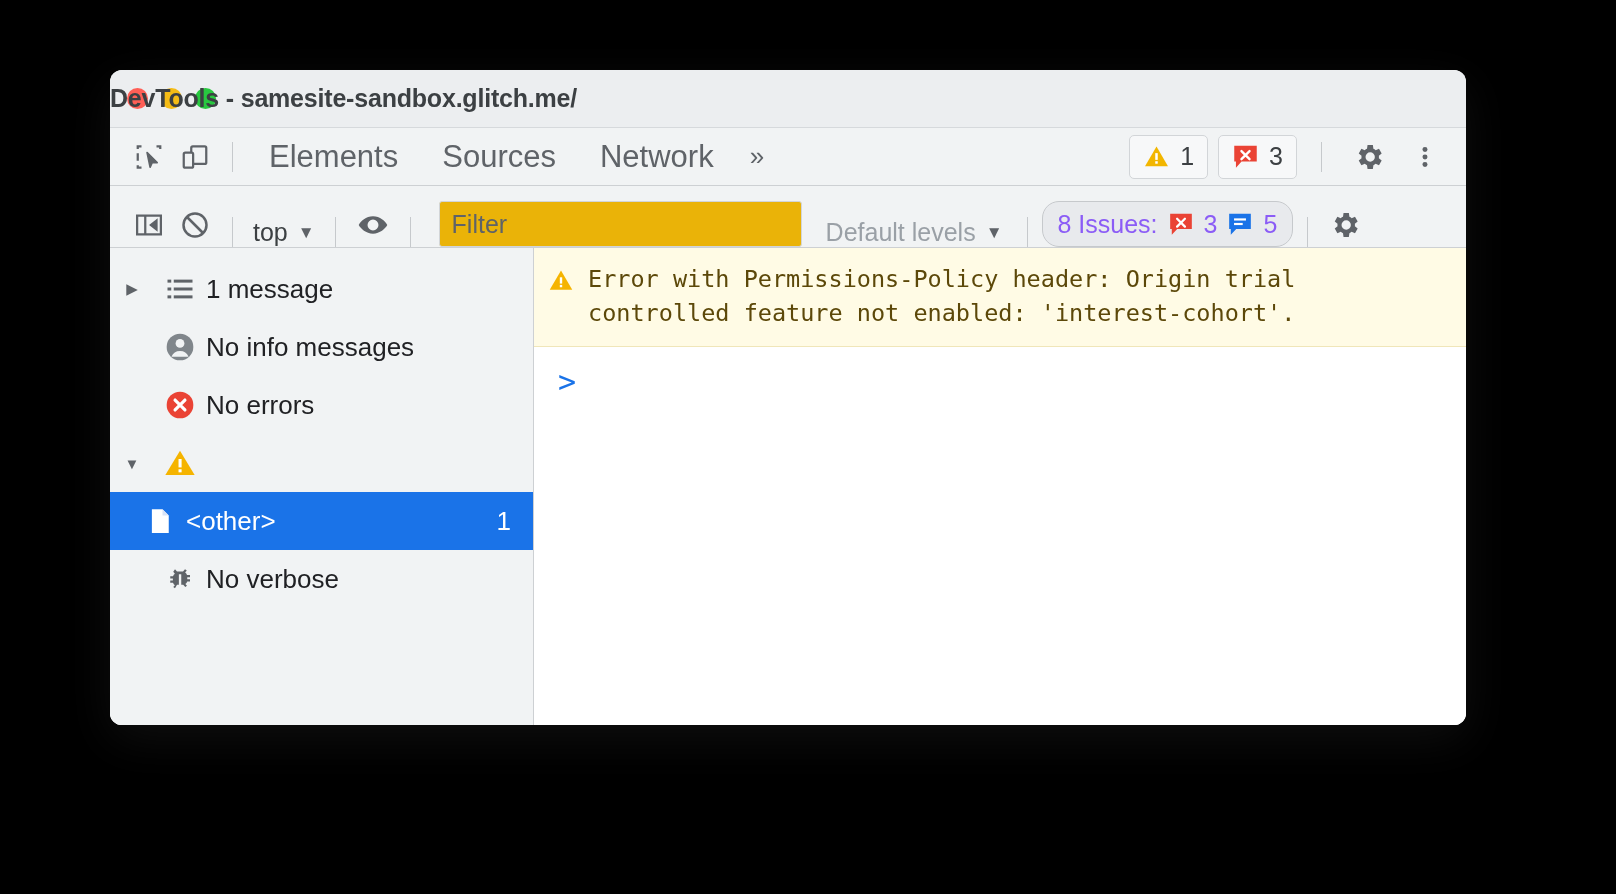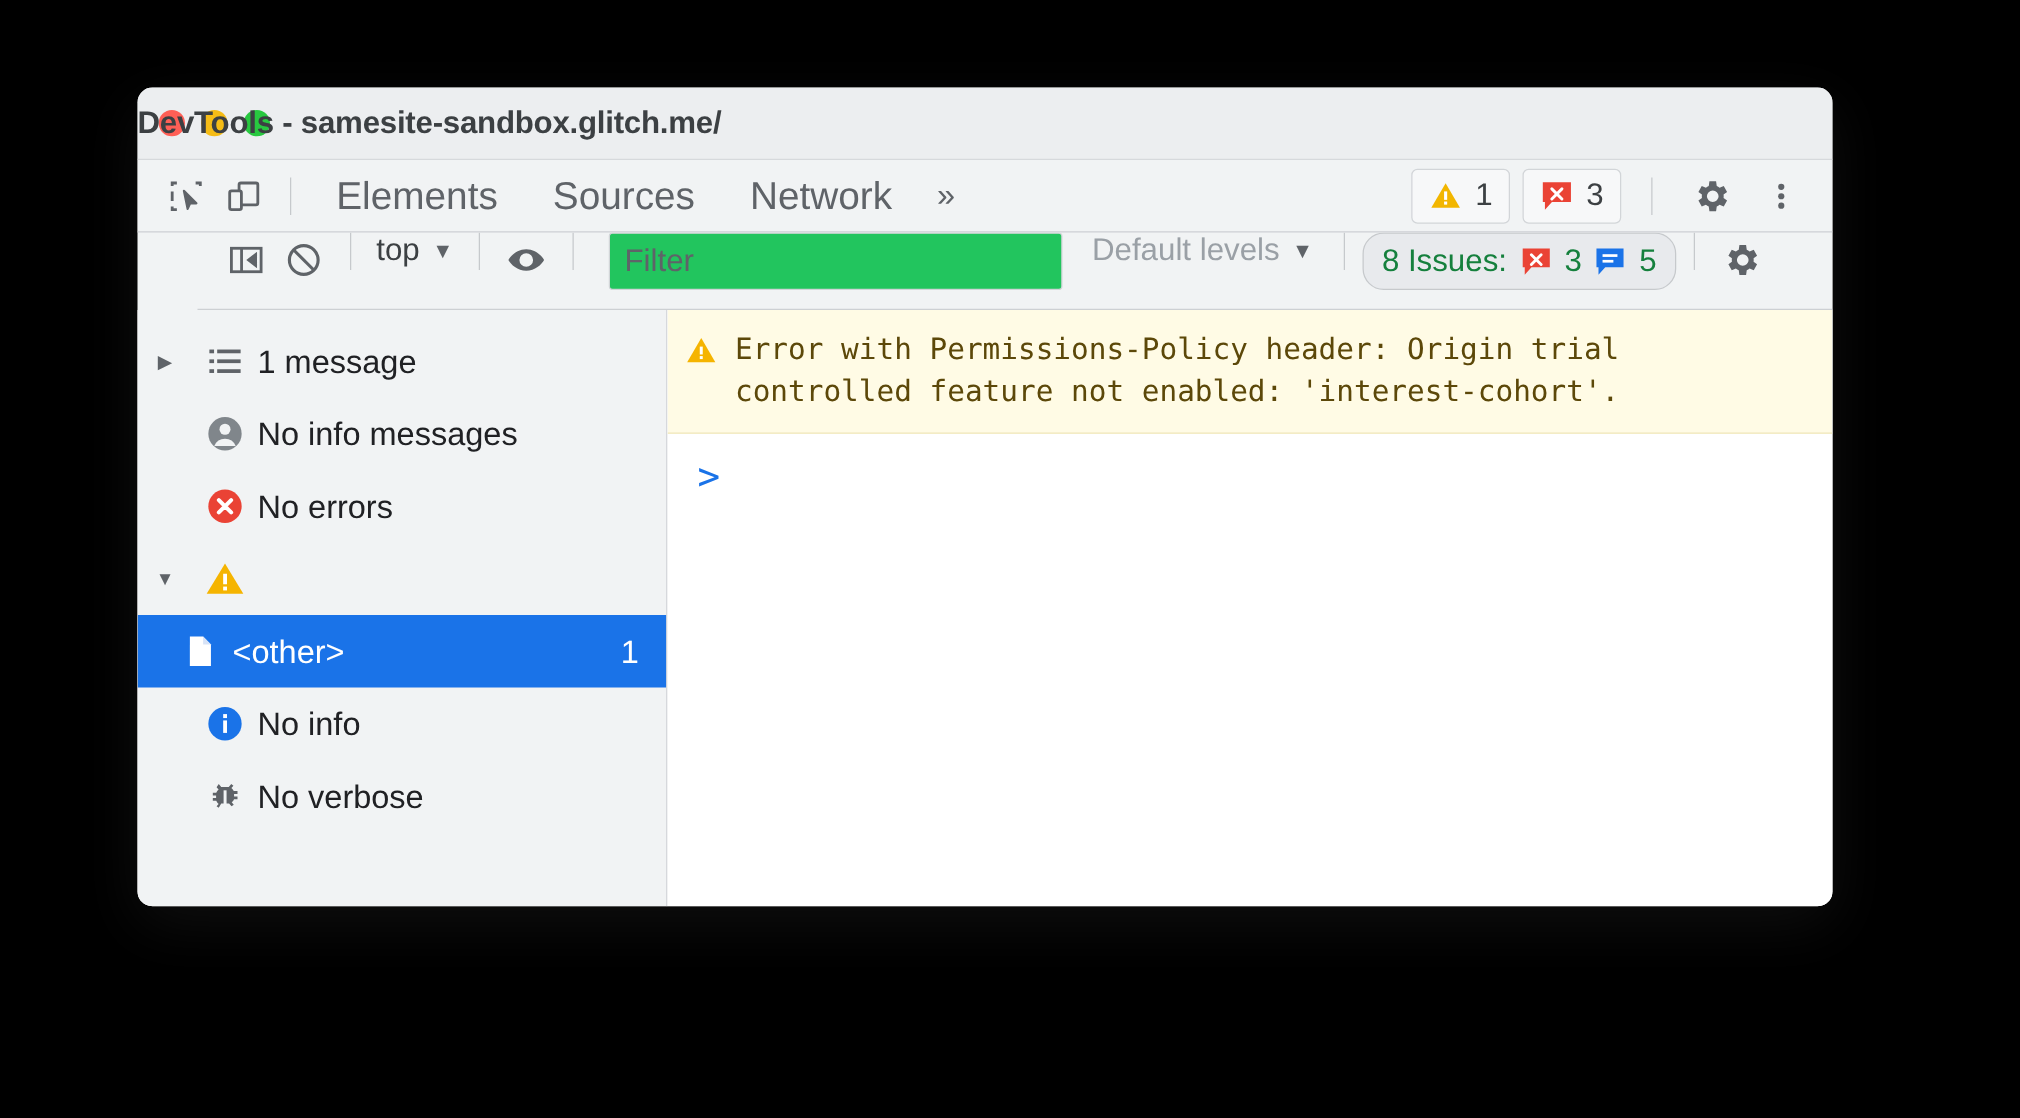--- a/index.html
+++ b/index.html
@@ -100,34 +100,33 @@
     font-size: 25px;
     color: #3c4043;
   }
 
   
   .filterbar {
     height: 62px;
     background: #f1f3f4;
     border-bottom: 1px solid #cdd0d3;
     display: flex;
-    align-items: flex-start;
+    align-items: flex-end;
     padding: 0 18px 0 16px;
     flex: none;
-    margin-left: 48px;
   }
   .ctxsel {
     display: flex; align-items: center; gap: 10px;
     font-size: 25px; color: #3c4043;
     padding: 0 6px;
   }
   .caret { font-size: 17px; color: #5f6368; }
   .filter-input {
     width: 363px; height: 46px;
-    background: #22c55e;
+    background: #eab308;
     border: 1px solid #d2d5d8;
     border-radius: 3px;
     font-size: 25px;
     color: #3c4043;
     padding: 0 12px;
     font-family: "Liberation Sans", sans-serif;
     margin: 0 14px;
   }
   .filter-input::placeholder { color: #5f6368; opacity: 1; }
   .levels {
@@ -136,21 +135,21 @@
     padding: 0 10px;
   }
   .issuesbtn {
     display: flex; align-items: center; gap: 10px;
     border: 1px solid #c6c9cc;
     border-radius: 17px;
     background: #e8eaed;
     height: 46px;
     padding: 0 15px;
     font-size: 25px;
-    color: #15803d;
+    color: #8b5cf6;
     white-space: nowrap;
   }
 
   
   .body { flex: 1; display: flex; min-height: 0; background: #ffffff; }
   .sidebar {
     width: 424px;
     background: #f1f3f4;
     border-right: 1px solid #cdd0d3;
     padding-top: 12px;
@@ -410,31 +409,20 @@
           <span class="row-icon">
             <svg width="30" height="30" viewBox="0 0 24 24">
               <path d="M5.5 2.5h8.5L19 7.6V21.5H5.5z" fill="#ffffff"></path>
               <path d="M14 2.5L19 7.6h-5z" fill="#d7e3f7"></path>
             </svg>
           </span>
           <span class="row-label">&lt;other&gt;</span>
           <span class="row-count">1</span>
         </div>
 
-        <div class="tree-row">
-          <span class="twisty"></span>
-          <span class="row-icon">
-            <svg width="32" height="32" viewBox="0 0 24 24">
-              <circle cx="12" cy="12" r="10" fill="#1a73e8"></circle>
-              <rect x="10.9" y="10" width="2.3" height="7.5" fill="#fff"></rect>
-              <rect x="10.9" y="6.2" width="2.3" height="2.4" fill="#fff"></rect>
-            </svg>
-          </span>
-          <span class="row-label">No info</span>
-        </div>
 
         <div class="tree-row">
           <span class="twisty"></span>
           <span class="row-icon">
             <svg width="30" height="30" viewBox="0 0 24 24" fill="#5f6368">
               <path d="M8 4.2l1.6 1.8h4.8L16 4.2l1.4 1-1.3 1.5c.7.5 1.2 1.2 1.5 2H20v1.8h-2.2v1.6H20v1.8h-2.2c-.3.8-.8 1.5-1.5 2l1.3 1.5-1.4 1-1.6-1.8H9.6L8 19.4l-1.4-1 1.3-1.5c-.7-.5-1.2-1.2-1.5-2H4.2v-1.8h2.1v-1.6H4.2V9.7h2.2c.3-.8.8-1.5 1.5-2L6.6 6.2z"></path>
               <rect x="11.1" y="8.2" width="1.9" height="9.4" fill="#f1f3f4"></rect>
             </svg>
           </span>
           <span class="row-label">No verbose</span>

